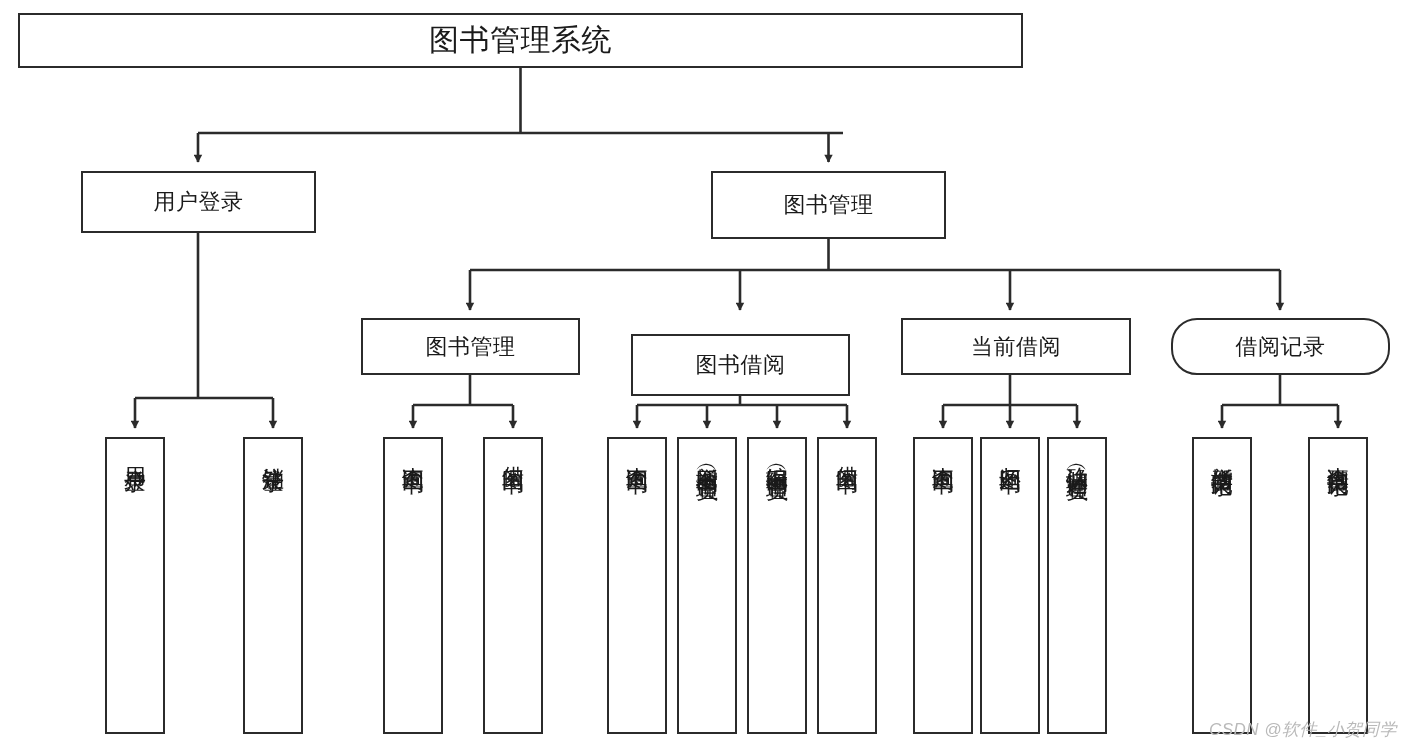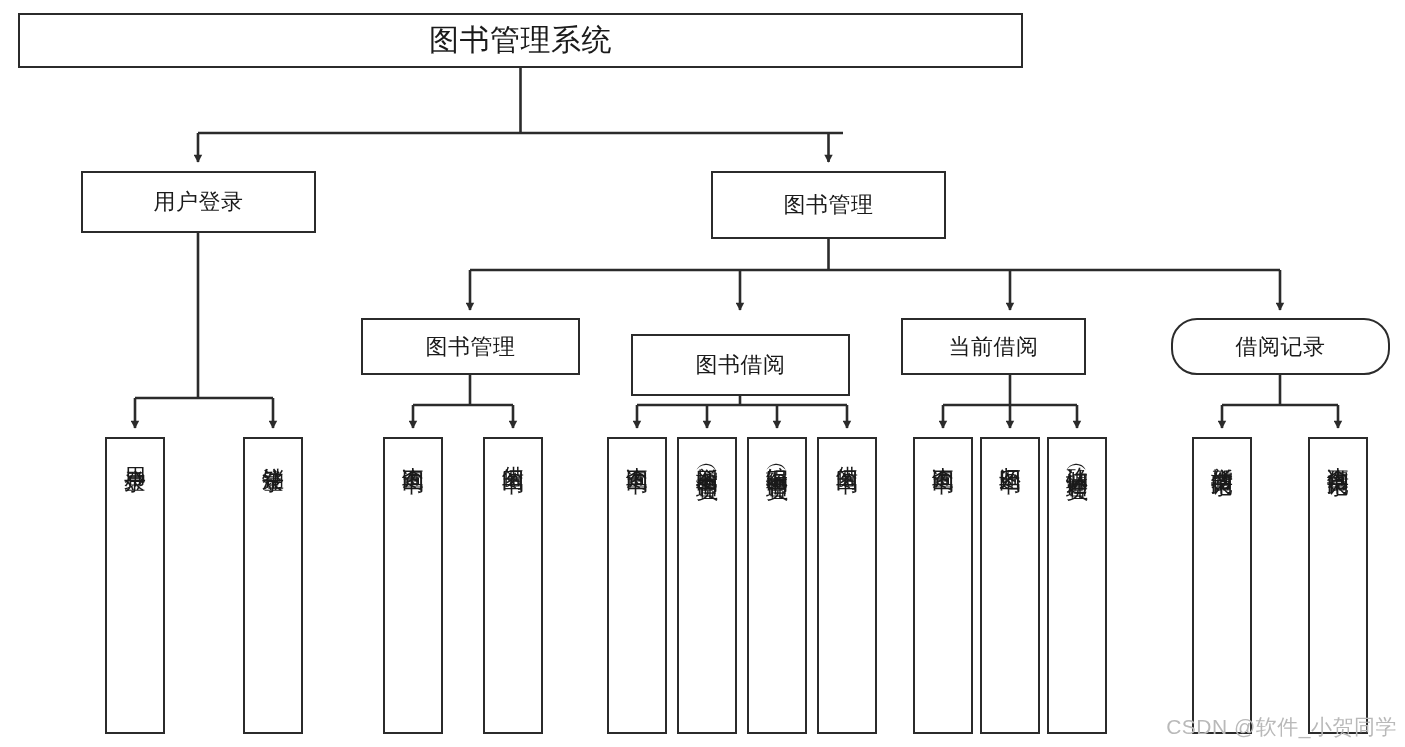--- a/index.html
+++ b/index.html
@@ -52,24 +52,25 @@
     text-orientation: upright;
     font-size: 22px;
     line-height: 1.18;
     letter-spacing: 2px;
     white-space: nowrap;
   }
   .watermark {
     position: absolute;
     right: 8px;
     bottom: 6px;
-    font-size: 21px;
+    font-size: 17px;
     color: #b9b9b9;
     letter-spacing: 0.5px;
     white-space: nowrap;
+    font-style: italic;
   }
 </style>
 </head>
 <body>
 
 <div id="canvas">
 
   <svg class="connectors" viewBox="0 0 1405 747" xmlns="http://www.w3.org/2000/svg">
     <defs>
       <marker id="arrow" markerWidth="9" markerHeight="9" refX="4.5" refY="7.6" orient="0" markerUnits="userSpaceOnUse">
@@ -130,21 +131,21 @@
   <div class="node node-l2" style="left:711px; top:171px; width:235px; height:68px;">
     <span class="label">图书管理</span>
   </div>
 
   <div class="node node-l3" style="left:361px; top:318px; width:219px; height:57px;">
     <span class="label">图书管理</span>
   </div>
   <div class="node node-l3" style="left:631px; top:318px; width:219px; height:62px;margin-top:16px;">
     <span class="label">图书借阅</span>
   </div>
-  <div class="node node-l3" style="left:901px; top:318px; width:185px; height:57px;">
+  <div class="node node-l3" style="left:901px; top:318px; width:230px; height:57px;">
     <span class="label">当前借阅</span>
   </div>
   <div class="node node-l3" style="left:1171px; top:318px; width:219px; height:57px;border-radius:26px;">
     <span class="label">借阅记录</span>
   </div>
 
   <div class="node node-leaf" style="left:105px; top:437px; width:60px; height:297px;">
     <span class="label">用户登录</span>
   </div>
   <div class="node node-leaf" style="left:243px; top:437px; width:60px; height:297px;">

